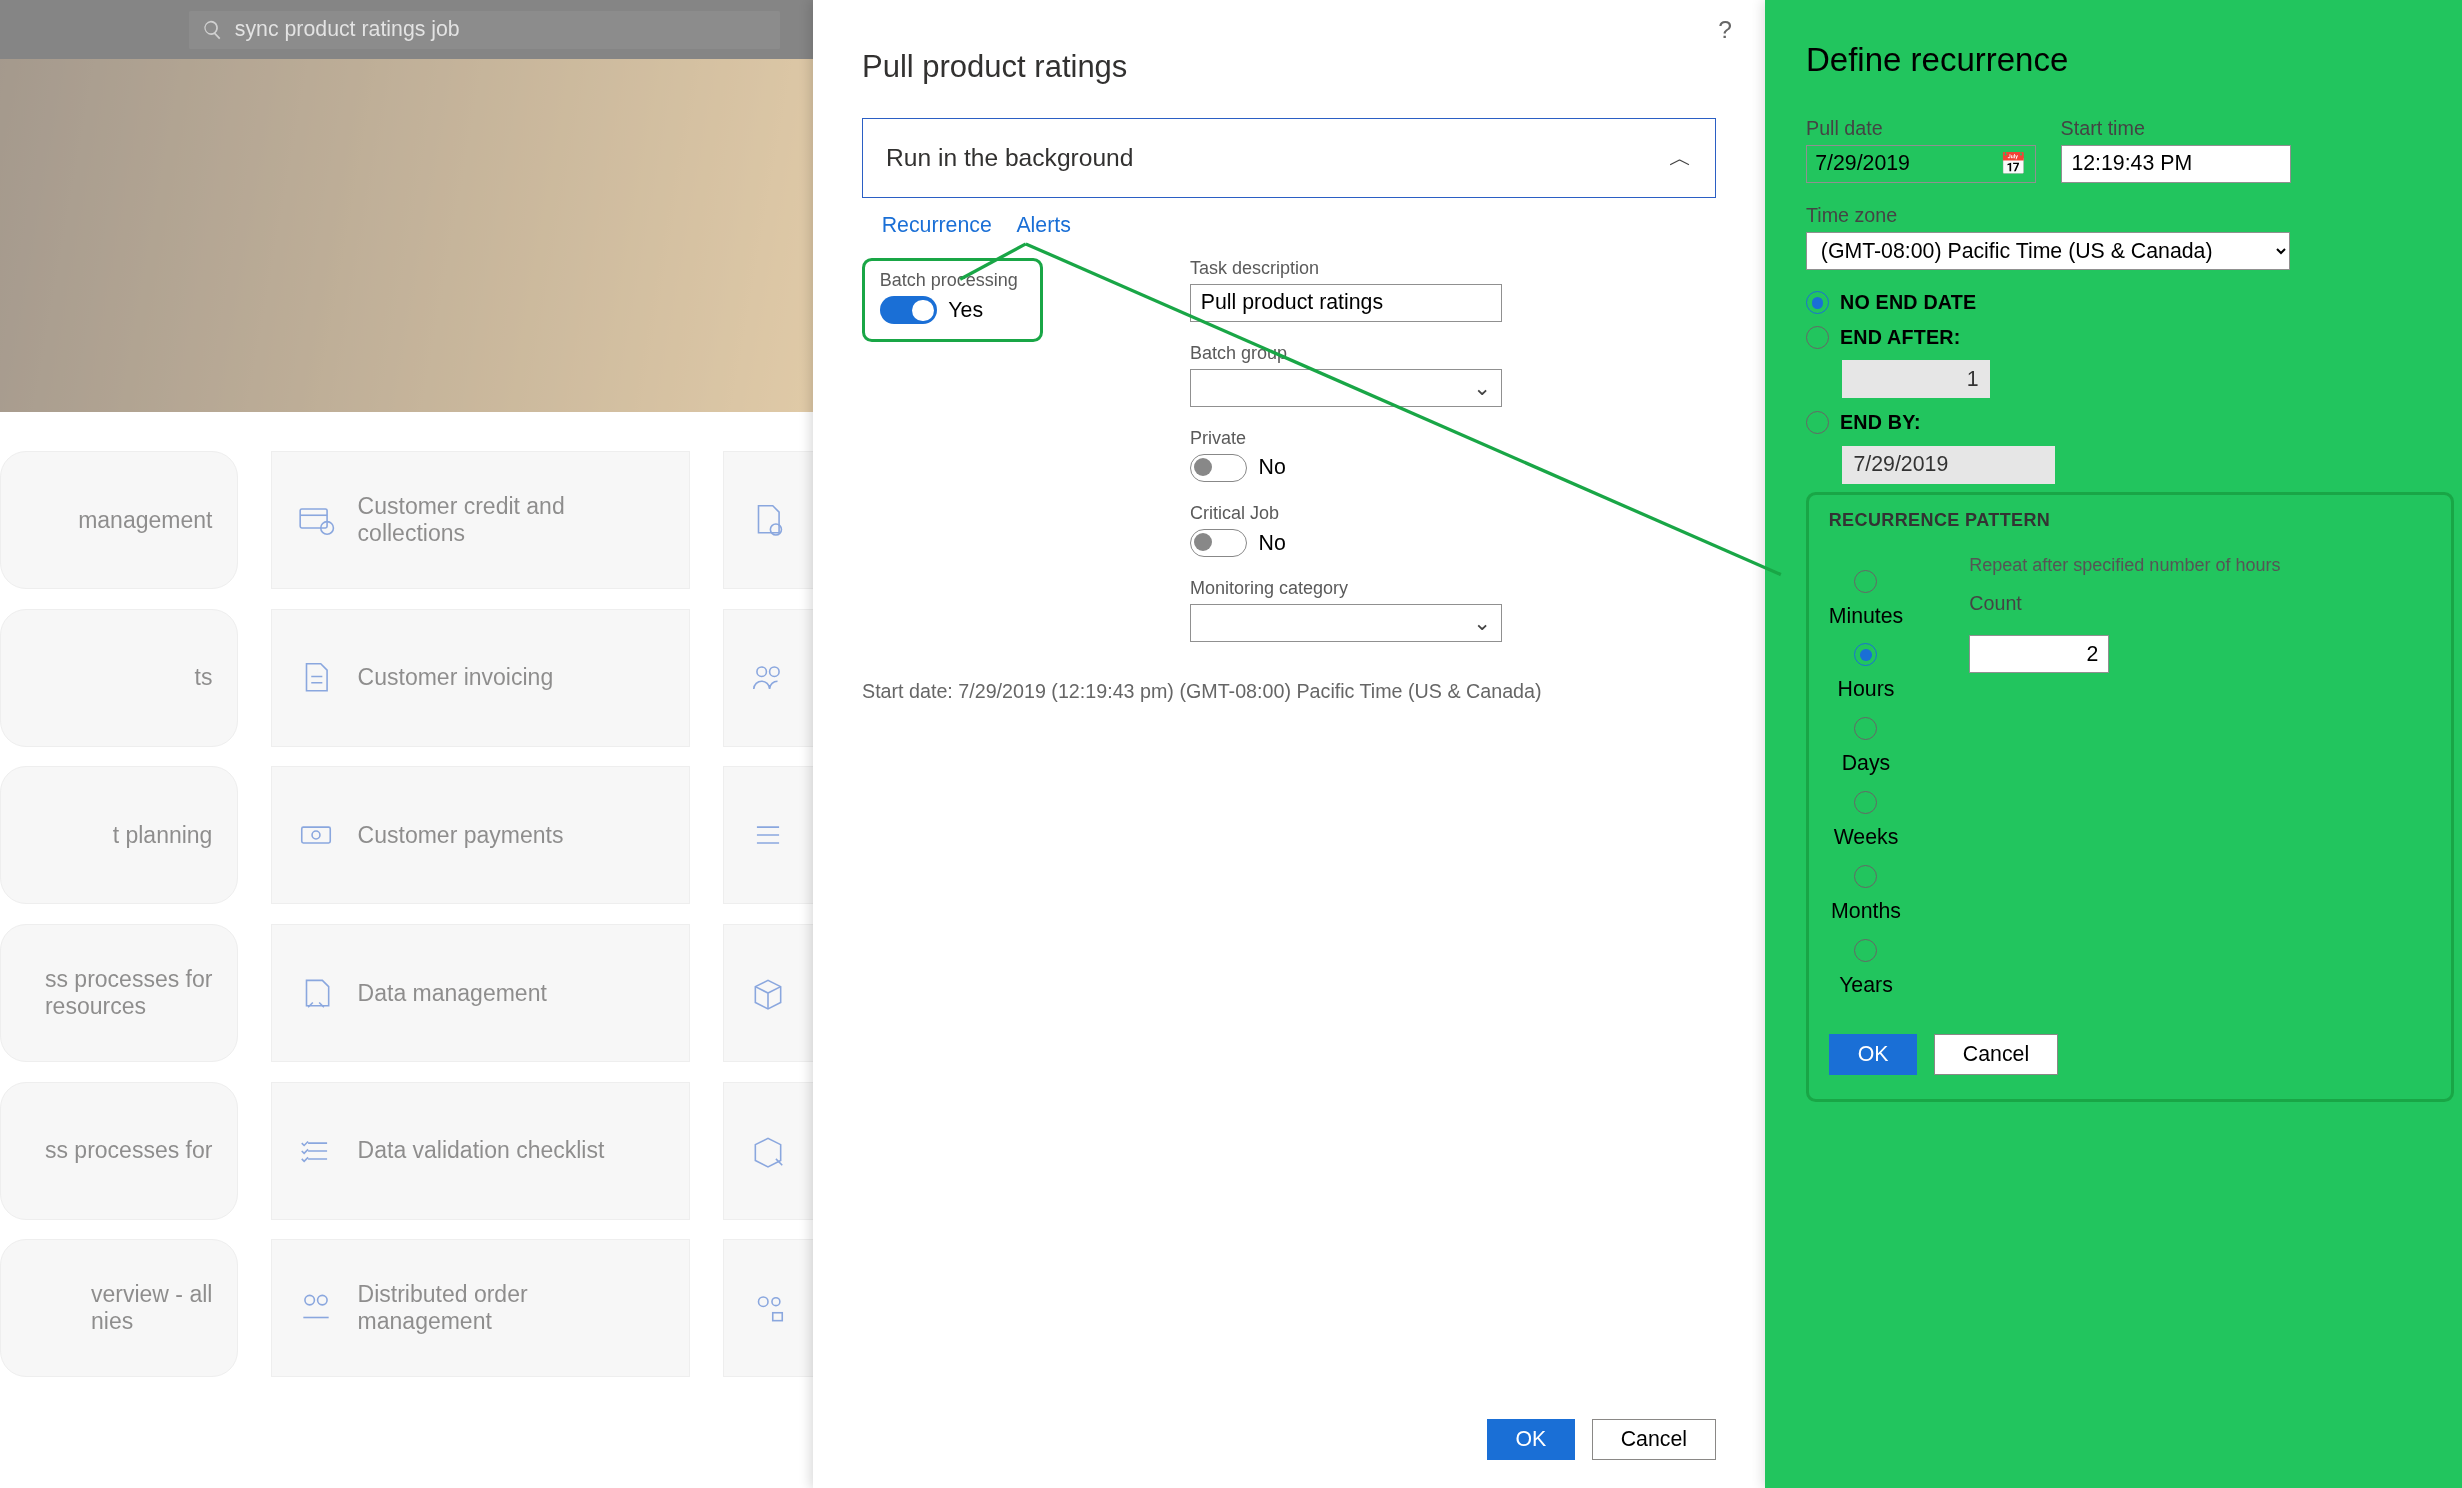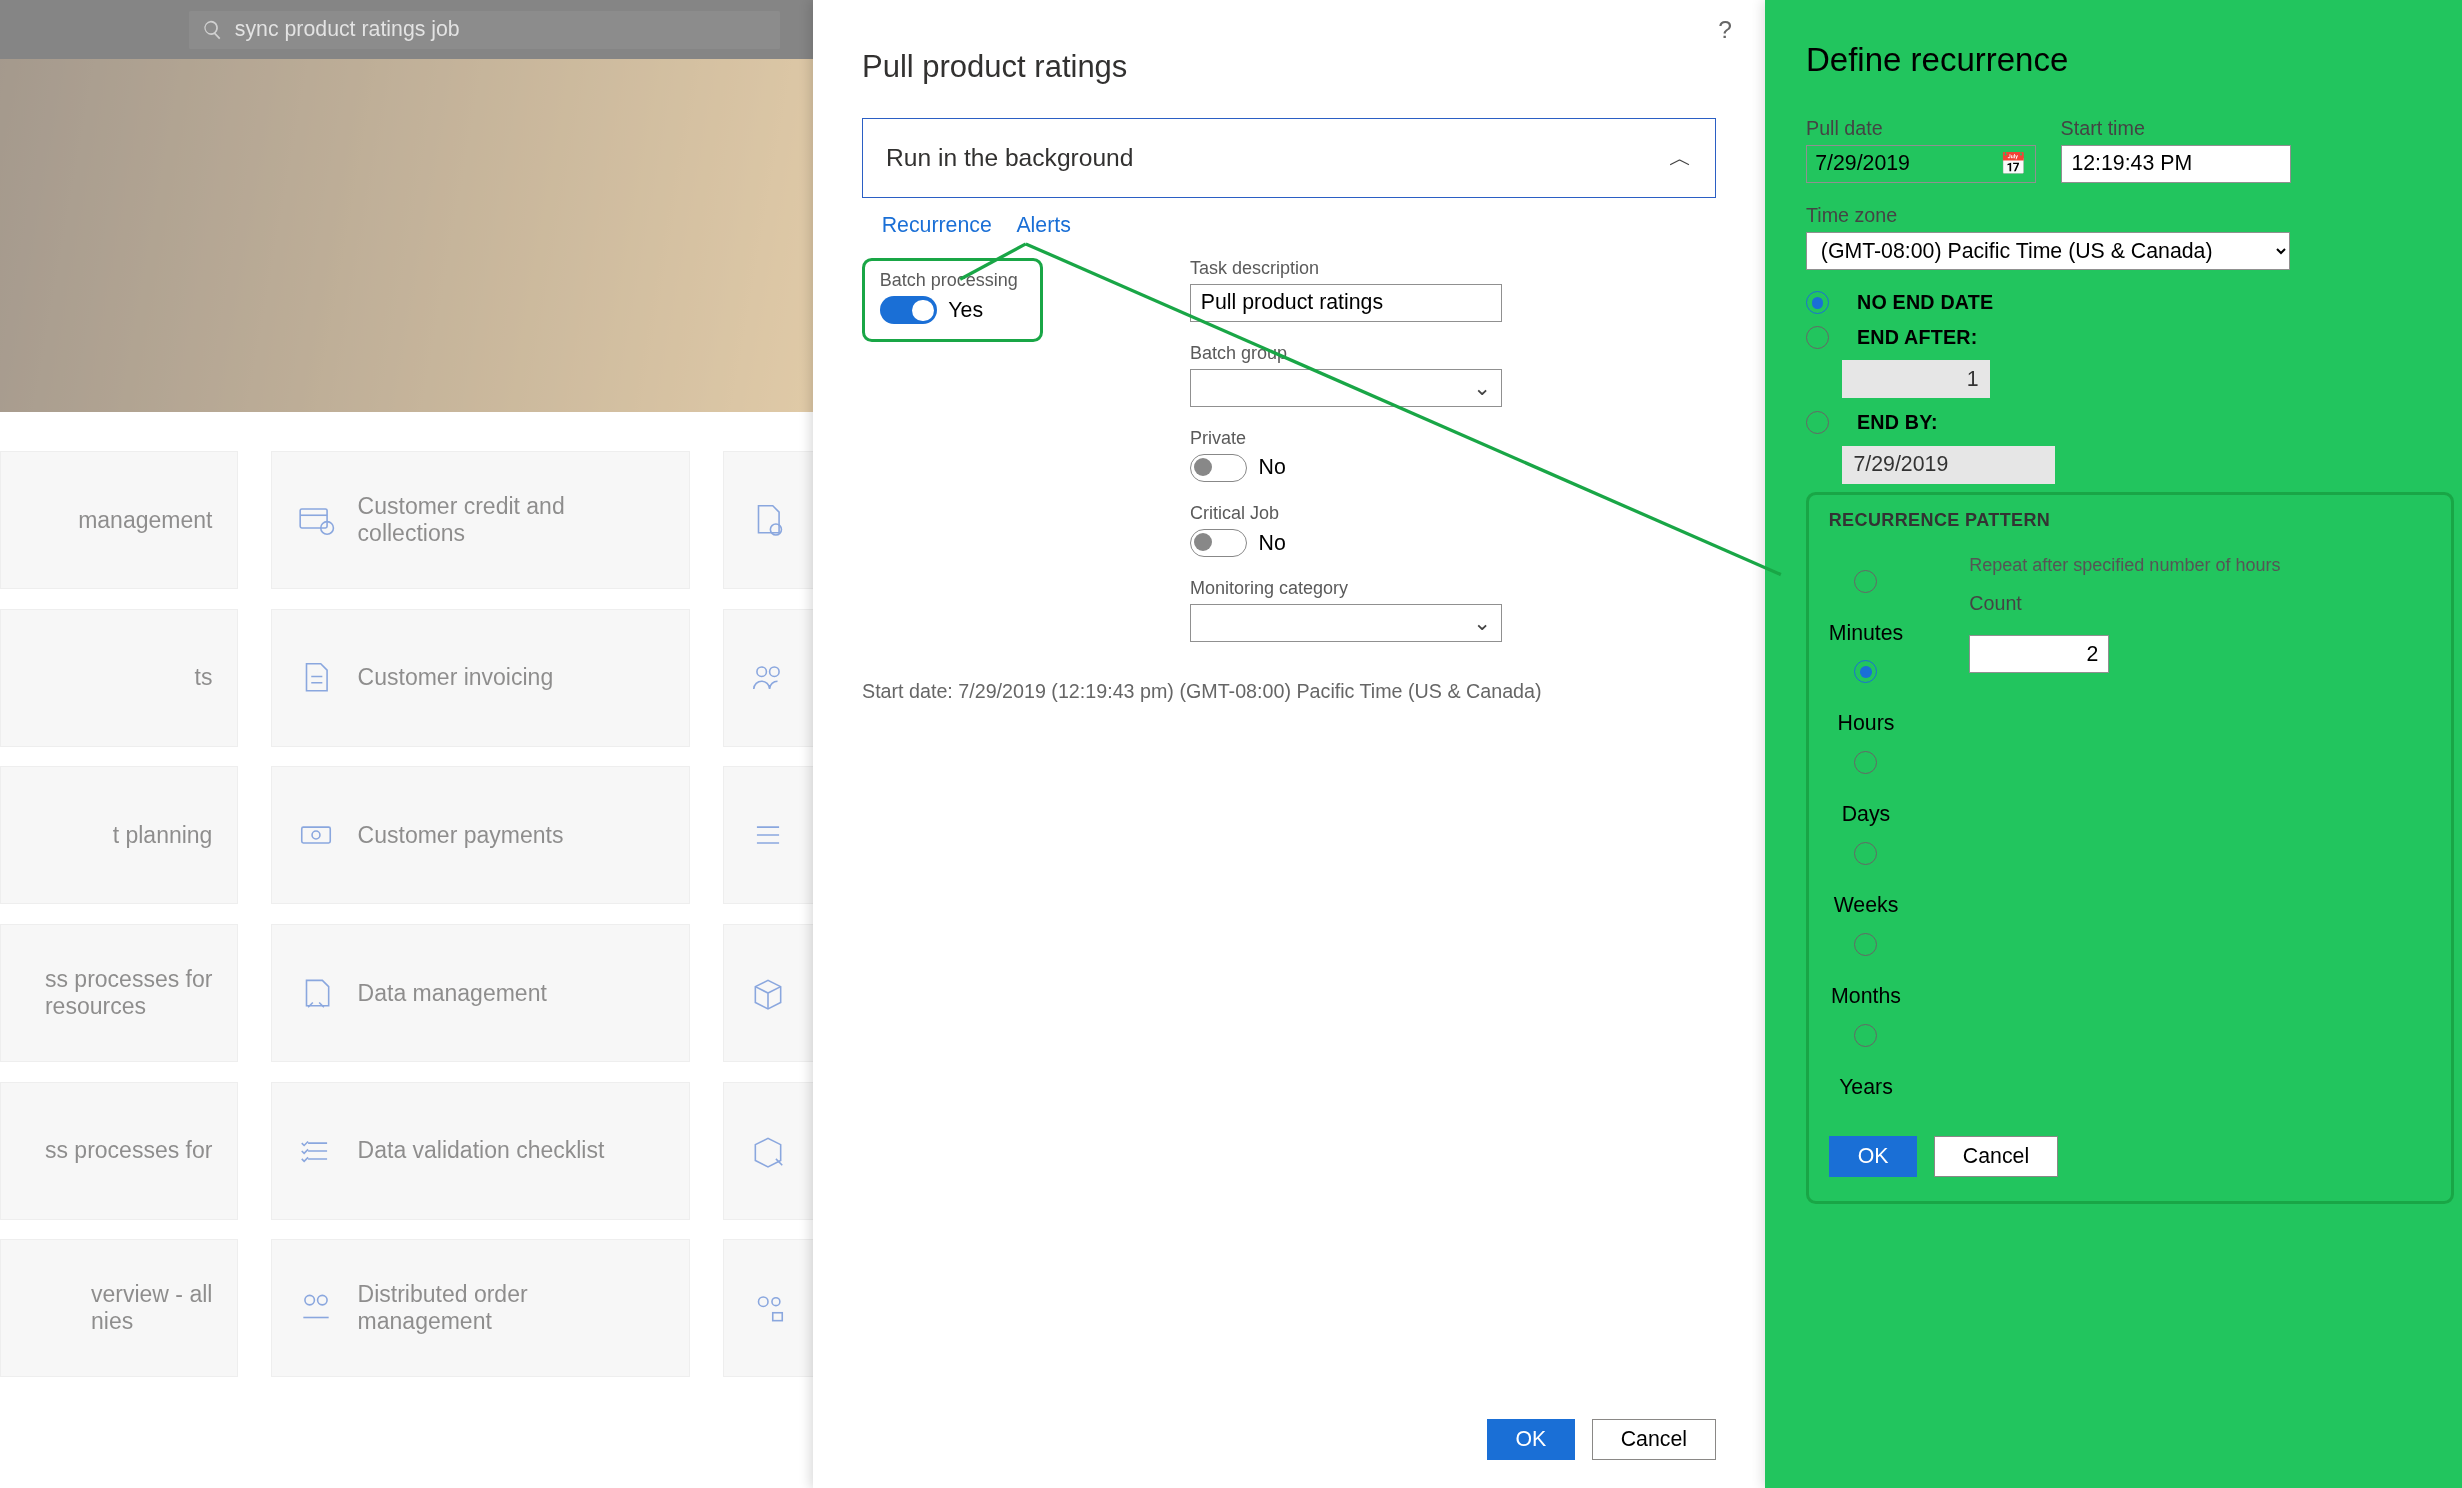--- a/index.html
+++ b/index.html
@@ -6,21 +6,21 @@
 html, body { width: 2462px; height: 1489px; overflow: hidden; background: #fff; }
 
 
 .backdrop { position: absolute; inset: 0; filter: none; }
 .topbar { position: absolute; left: 0; top: 0; width: 100%; height: 59px; background: #222; display: flex; align-items: center; }
 .search-wrap { margin-left: 189px; width: 591px; height: 38px; background: #2f2f2f; border-radius: 1.6px; display: flex; align-items: center; padding: 0 13px; color: #ccc; font-size: 21.3px; }
 .search-wrap svg { width: 21.3px; height: 21.3px; fill: #aaa; margin-right: 11.5px; }
 .banner { position: absolute; left: 0; top: 59px; width: 100%; height: 353px; background: linear-gradient(100deg,#5a4630 0%,#9a7a4a 20%,#c8a060 35%,#e0c088 45%,#b08040 55%,#7a5838 70%,#4a3a28 100%); }
 .tiles { position: absolute; left: 0; top: 451px; display: grid; grid-template-columns: 238px 419px 419px; gap: 19.7px 33px; }
 .tile { background: #f0f0f0; border: 0.8px solid #e0e0e0; height: 138px; display: flex; align-items: center; padding: 0 24.6px; gap: 23px; color: #323130; font-size: 23px; }
-.tile.first-col { justify-content: flex-end; text-align: left; }
+.tile.first-col { justify-content: flex-end; text-align: left; border-radius: 26px; }
 .tile .ico { width: 38px; height: 38px; flex: none; }
 .tile .ico svg { width: 38px; height: 38px; fill: none; stroke: #2b5fc4; stroke-width: 2; }
 .dim-overlay { position: absolute; inset: 0; background: rgba(255,255,255,0.45); }
 
 
 .panel1 { position: absolute; left: 813px; top: 0; width: 952px; height: 1489px; background: #fff; box-shadow: -3.3px 0 11.5px rgba(0,0,0,0.15); padding: 24.6px 49px; }
 .panel1 .help { position: absolute; right: 33px; top: 16.4px; font-size: 24.6px; color: #666; }
 .panel1 h1 { font-size: 31px; font-weight: 400; color: #323130; margin-top: 24.6px; margin-bottom: 33px; }
 .section-hdr { border: 1.6px solid #2b5fc4; height: 80px; display: flex; align-items: center; justify-content: space-between; padding: 0 23px; font-size: 24.6px; color: #323130; margin-bottom: 14.8px; position: relative; }
 .section-hdr .chev { font-size: 23px; color: #444; }
@@ -47,21 +47,21 @@
 
 
 .panel2 { position: absolute; left: 1765px; top: 0; width: 698px; height: 1489px; background: #22c55e; box-shadow: -3.3px 0 11.5px rgba(0,0,0,0.12); padding: 41px 29.5px 41px 41px; }
 .panel2 h1 { font-size: 33px; font-weight: 400; margin-bottom: 38px; }
 .row { display: flex; gap: 24.6px; margin-bottom: 21.3px; }
 .row .fcol { display: flex; flex-direction: column; }
 .panel2 .lbl { font-size: 19.7px; color: #444; margin-bottom: 4.9px; }
 .panel2 input[type=text] { height: 38px; border: 0.8px solid #909090; padding: 0 9.8px; font-size: 21.3px; }
 .panel2 select { height: 38px; border: 0.8px solid #909090; padding: 0 9.8px; font-size: 21.3px; width: 484px; background: #fff; }
 .date-in { width: 230px; display: flex; align-items: center; border: 0.8px solid #909090; height: 38px; padding: 0 8.2px; justify-content: space-between; font-size: 21.3px; }
-.radio-row { display: flex; align-items: center; gap: 28px; margin: 11.5px 0; text-align: center; }
+.radio-row { display: flex; align-items: center; gap: 11px; margin: 11.5px 0; text-align: center; }
 .radio { width: 23px; height: 23px; border: 1.6px solid #666; border-radius: 50%; display: inline-flex; align-items: center; justify-content: center; }
 .radio.sel { border-color: #1a6fd6; }
 .radio.sel::after { content: ""; width: 11.5px; height: 11.5px; border-radius: 50%; background: #1a6fd6; }
 .radio-row .rlabel { font-size: 21.3px; }
 .radio-row.bold .rlabel { font-weight: 600; font-size: 19.7px; letter-spacing: 0.2px; }
 .disabled-box { width: 148px; height: 38px; background: #e6e6e6; border: none; text-align: right; padding: 0 11.5px; font-size: 21.3px; color: #333; }
 .rec-box { border: 3.3px solid #19a646; border-radius: 9.8px; padding: 14.8px 19.7px 24.6px; margin-top: 8.2px; width: 648px; }
 .rec-box .hdr { font-size: 18px; font-weight: 700; color: #333; letter-spacing: 0.4px; margin-bottom: 24px; }
 .rec-row { display: flex; gap: 66px; }
 .rec-left .radio-row { margin: 14.8px 0; flex-direction: column; }

